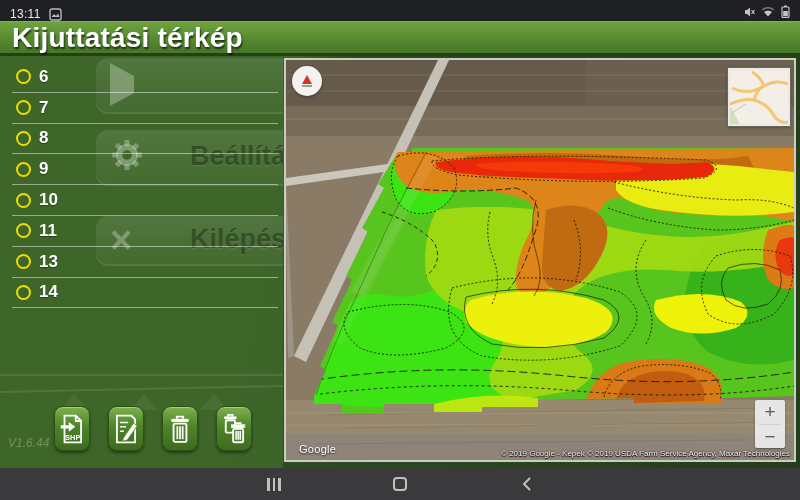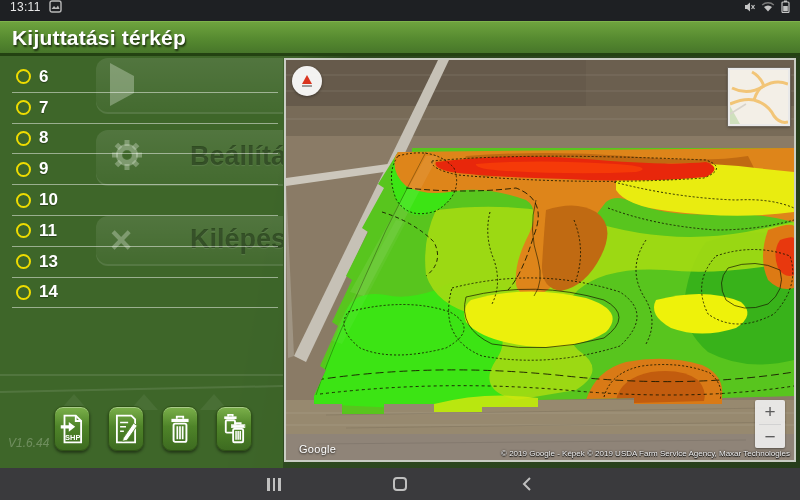--- a/index.html
+++ b/index.html
@@ -1,32 +1,32 @@
 <!DOCTYPE html>
 <html><head>
 <meta charset="utf-8">
 <style>
   * { margin:0; padding:0; box-sizing:border-box; }
   body { background:#000; font-family:"Liberation Sans", sans-serif; }
   .screen { position:relative; width:800px; height:500px; overflow:hidden; background:#33511f; }
 
   
   .status-bar { position:absolute; top:0; left:0; width:800px; height:21px; background:#1e2023;
-    display:flex; align-items:flex-start; padding:0 10px; color:#e8e8e8; font-size:12px; z-index:50; }
+    display:flex; align-items:flex-end; padding:0 10px; color:#e8e8e8; font-size:12px; z-index:50; }
   .status-bar .time { font-weight:400; letter-spacing:.3px; }
   .status-bar .notif { margin-left:8px; display:flex; align-items:center; }
   .status-bar .spacer { flex:1; }
   .status-bar .sicons { display:flex; gap:6px; align-items:center; }
 
   
   .title-bar { position:absolute; top:21px; left:0; width:800px; height:35px;
     background:linear-gradient(180deg,#6ea33e 0%,#568a30 55%,#47762a 100%);
     border-top:1px solid #7fb24c; border-bottom:3px solid #234212;
     display:flex; align-items:center; z-index:40; }
-  .title-bar h1 { font-size:21px; font-weight:700; color:#fff; padding-left:12px;
+  .title-bar h1 { font-size:28px; font-weight:700; color:#fff; padding-left:12px;
     text-shadow:1px 2px 2px rgba(0,0,0,.65); letter-spacing:.2px; }
 
   
   .content { position:absolute; top:56px; left:0; width:800px; height:412px;
     background:linear-gradient(100deg,#41672c 0%,#3e632b 34%,#2e4a20 40%,#263d1a 100%); }
 
   
   .left-panel { position:absolute; left:0; top:0; width:283px; height:412px;
     background:rgba(62,102,41,.92); overflow:hidden; }
 

